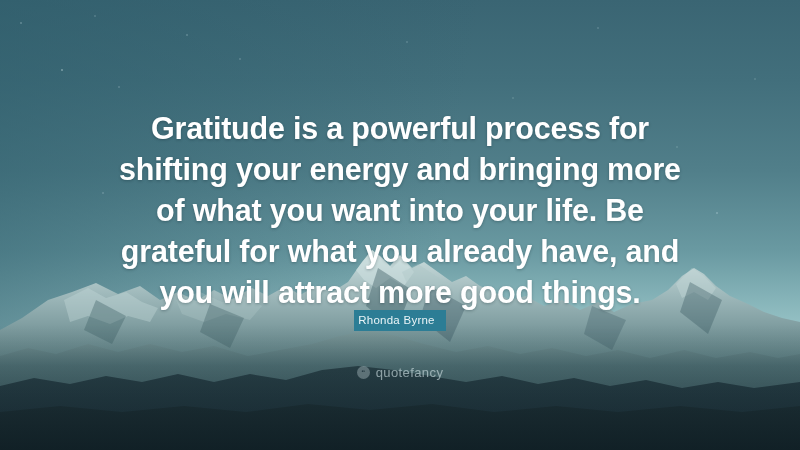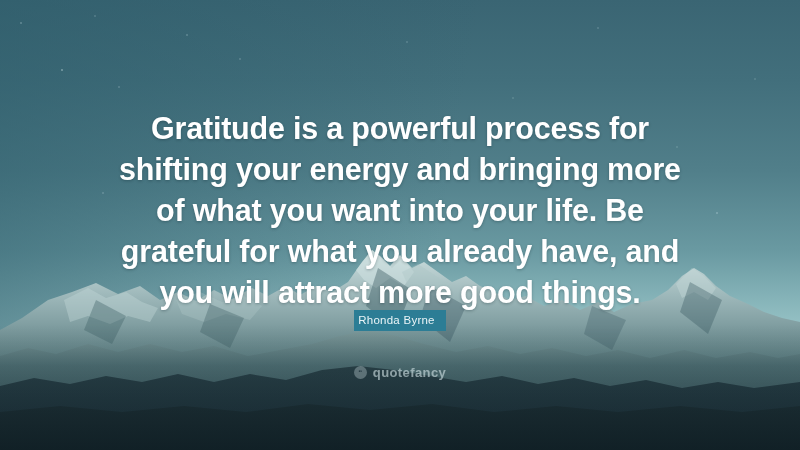--- a/index.html
+++ b/index.html
@@ -112,21 +112,20 @@
     justify-content: center;
     font-size: 8px;
     font-weight: bold;
     color: #2b4049;
     line-height: 1;
   }
   .wm-text {
     color: #cfe0e3;
     font-size: 13px;
     letter-spacing: 0.4px;
-    font-weight: bold;
   }
 
   
   .vignette {
     position: absolute;
     inset: 0;
     pointer-events: none;
     background: linear-gradient(180deg, rgba(0,0,0,0) 72%, rgba(8,20,25,0.35) 100%);
   }
 </style>

